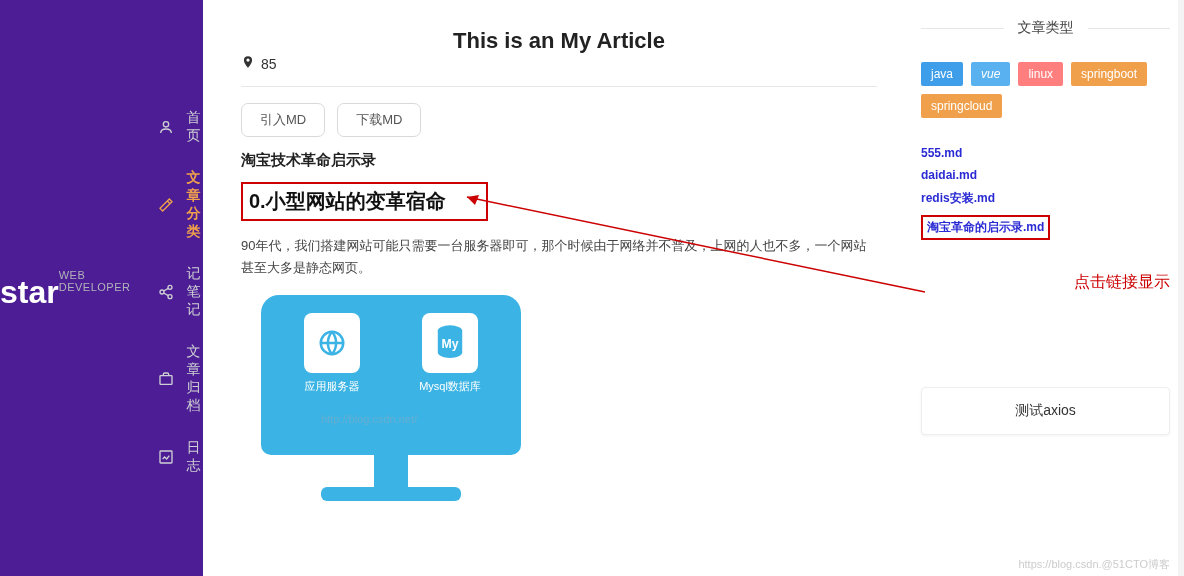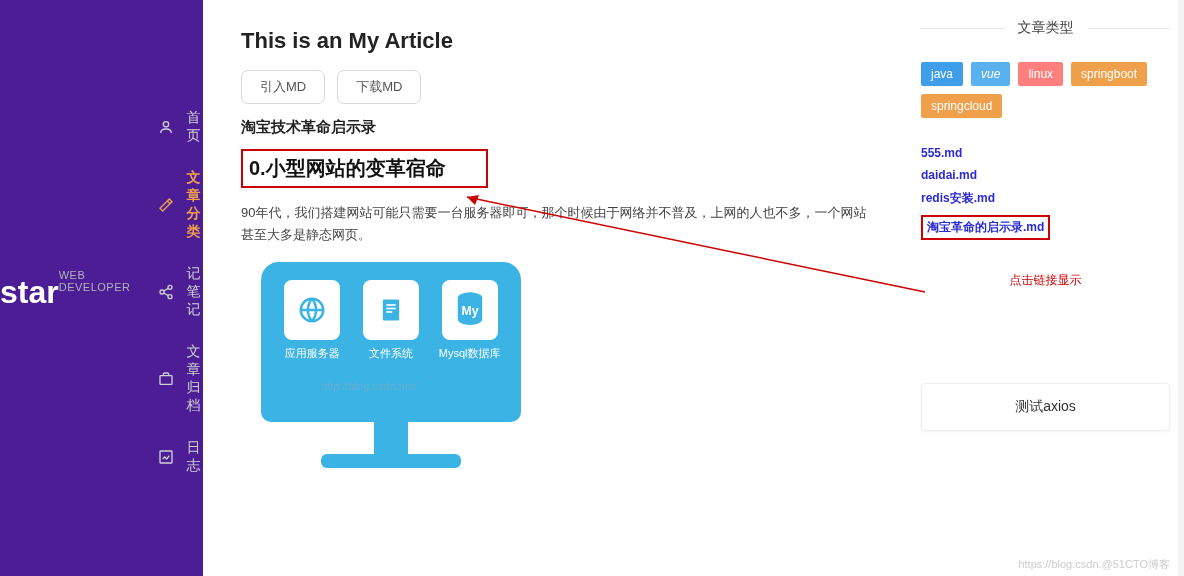--- a/index.html
+++ b/index.html
@@ -11,21 +11,21 @@
 .avatar svg { width:100%; height:100%; }
 .name { font-size:32px; font-weight:700; color:#fff; }
 .role { font-size:11px; color:#b0b3b8; letter-spacing:.5px; margin-top:6px; margin-bottom:28px; }
 .nav { width:100%; }
 .nav-item { display:flex; align-items:center; gap:12px; padding:12px 28px; font-size:14px; color:#cfd1d4; cursor:pointer; }
 .nav-item.active { color:#f0a04b; font-weight:700; }
 .nav-item .icon { width:18px; height:18px; display:inline-flex; align-items:center; justify-content:center; }
 
 
 .main { position:absolute; left:203px; top:0; width:696px; height:576px; padding:28px 22px 8px 38px; overflow:hidden; }
-.title { font-size:22px; font-weight:700; color:#222; margin-bottom:1px; }
+.title { font-size:22px; font-weight:700; color:#222; margin-bottom:1px;text-align:center; }
 .meta { display:flex; align-items:center; gap:6px; font-size:14px; color:#333; padding-bottom:14px; border-bottom:1px solid #e6e6e6; }
 .btn-row { display:flex; gap:12px; margin:16px 0 14px 0; }
 .btn { border:1px solid #d9d9d9; background:#fff; color:#555; font-size:13px; padding:7px 18px; border-radius:7px; cursor:pointer; }
 .subhead { font-size:15px; font-weight:700; color:#222; margin-bottom:12px; }
 .boxed { border:2px solid #c00; padding:4px 6px; margin-bottom:14px; display:inline-block; width:247px; }
 .boxed h2 { font-size:20px; font-weight:700; color:#111; }
 .para { font-size:13px; color:#444; line-height:1.7; margin-bottom:16px; width:630px; }
 .watermark { position:absolute; right:14px; bottom:4px; font-size:11px; color:#ccc; }
 
 
@@ -46,21 +46,21 @@
 .section-head { height:40px; display:flex; align-items:center; justify-content:flex-end; position:relative; margin-bottom:14px; }
 .section-head::before,.section-head::after { content:""; flex:1; height:1px; background:#e6e6e6; }
 .section-head span { padding:0 14px; font-size:14px; color:#444; }
 .tags { display:flex; flex-wrap:wrap; gap:8px; margin-bottom:28px; }
 .tag { padding:5px 10px; border-radius:2px; font-size:12px; color:#fff; cursor:pointer; }
 .c-java{background:#3f9eea;} .c-vue{background:#5ab1ef;font-style:italic;} .c-linux{background:#ff7f7f;} .c-spring{background:#f0a04b;} .c-cloud{background:#f0a04b;}
 .rec { margin-top:4px; }
 .rec a { display:block; font-size:12px; color:#2a2ad4; font-weight:700; margin-bottom:8px; cursor:pointer; }
 .rec-box { border:2px solid #c00; padding:2px 4px; display:inline-block; }
 .rec-box a { margin:0; }
-.red-note { color:#c00; font-size:12px; text-align:center; margin-top:32px; }
+.red-note { color:#c00; font-size:16px; text-align:right; margin-top:32px; }
 .axios-card { margin-top:94px; border:1px solid #eee; border-radius:4px; box-shadow:0 1px 3px rgba(0,0,0,.05); padding:14px; text-align:center; font-size:14px; color:#333; background:#fff; }
 .scroll-edge { position:absolute; right:0; top:0; width:6px; height:576px; background:#f4f4f4; }
 </style>
 </head>
 <body>
 
 <div class="sidebar">
   <div class="avatar">
     <svg viewBox="0 0 120 120">
       <rect width="120" height="120" fill="#e8c76a"></rect>
@@ -123,20 +123,26 @@
             <path d="M7 15l3-3 3 3 4-5"></path>
           </svg>
         </span>
       <span>日志</span>
     </div>
   </div>
 </div>
 
 <div class="main">
   <div class="title">This is an My Article</div>
+  <div class="meta">
+    <span><svg width="14" height="14" viewBox="0 0 24 24" fill="#333">
+          <path d="M12 2a7 7 0 00-7 7c0 5 7 13 7 13s7-8 7-13a7 7 0 00-7-7zm0 9.5A2.5 2.5 0 1112 6a2.5 2.5 0 010 5.5z"></path>
+        </svg></span>
+    <span>85</span>
+  </div>
   <div class="btn-row">
     <button class="btn">引入MD</button>
     <button class="btn">下载MD</button>
   </div>
   <div class="subhead">淘宝技术革命启示录</div>
   <div class="boxed">
     <h2>0.小型网站的变革宿命</h2>
   </div>
   <div class="para">90年代，我们搭建网站可能只需要一台服务器即可，那个时候由于网络并不普及，上网的人也不多，一个网站甚至大多是静态网页。</div>
   <div class="illus">
@@ -145,31 +151,20 @@
           <div class="card-box">
             <svg width="30" height="30" viewBox="0 0 24 24" fill="none" stroke="#3bb3e4" stroke-width="2">
               <circle cx="12" cy="12" r="9"></circle>
               <path d="M3 12h18M12 3a14 14 0 010 18M12 3a14 14 0 000 18"></path>
             </svg>
           </div>
           <div class="card-lbl">应用服务器</div>
         </div>
       <div class="card">
           <div class="card-box">
-            <svg width="28" height="32" viewBox="0 0 24 24" fill="#3bb3e4">
-              <rect x="5" y="3" width="14" height="18" rx="1" fill="#3bb3e4"></rect>
-              <rect x="8" y="7" width="8" height="1.4" fill="#fff"></rect>
-              <rect x="8" y="10" width="8" height="1.4" fill="#fff"></rect>
-              <rect x="8" y="13" width="5" height="1.4" fill="#fff"></rect>
-            </svg>
-          </div>
-          <div class="card-lbl">文件系统</div>
-        </div>
-      <div class="card">
-          <div class="card-box">
             <svg width="34" height="38" viewBox="0 0 24 28">
               <ellipse cx="12" cy="5" rx="9" ry="4" fill="#3bb3e4"></ellipse>
               <path d="M3 5v16c0 2.2 4 4 9 4s9-1.8 9-4V5" fill="#3bb3e4"></path>
               <text x="12" y="18" font-size="9" fill="#fff" text-anchor="middle" font-weight="700">My</text>
             </svg>
           </div>
           <div class="card-lbl">Mysql数据库</div>
         </div>
     </div>
     <div class="stand"></div>

